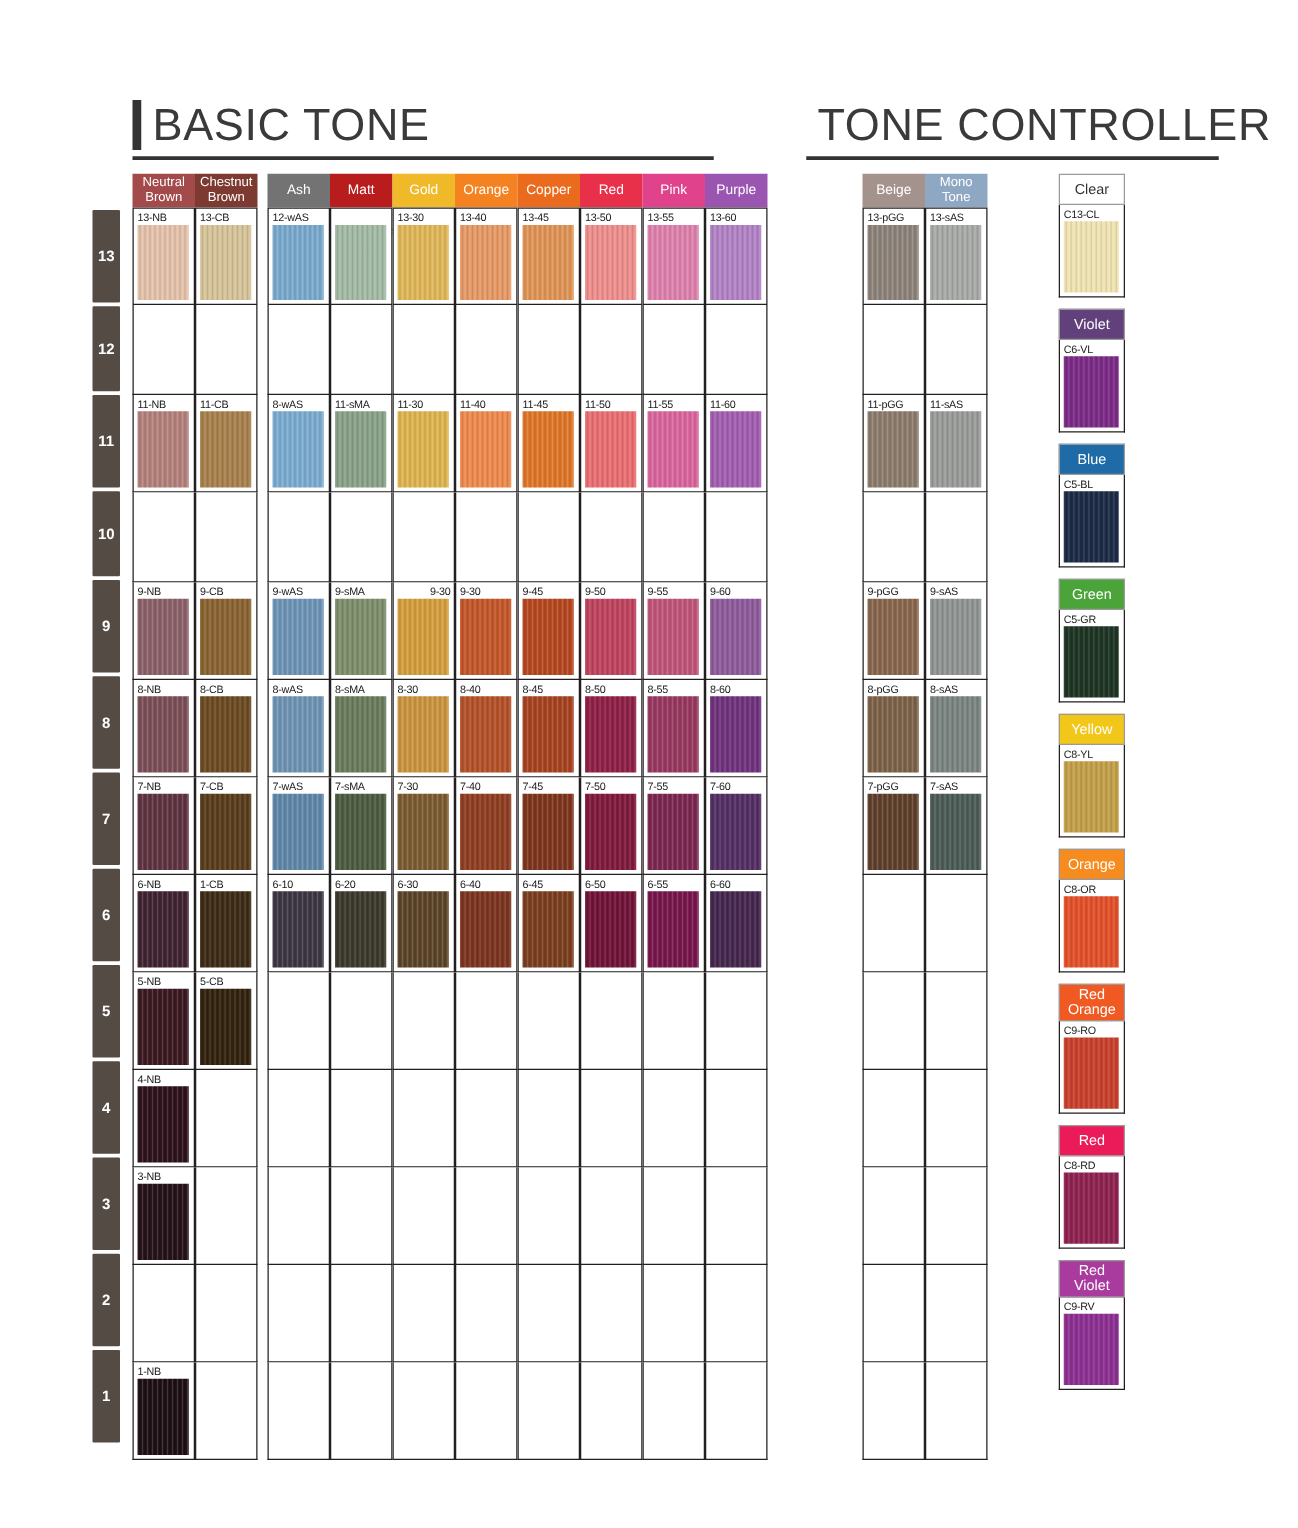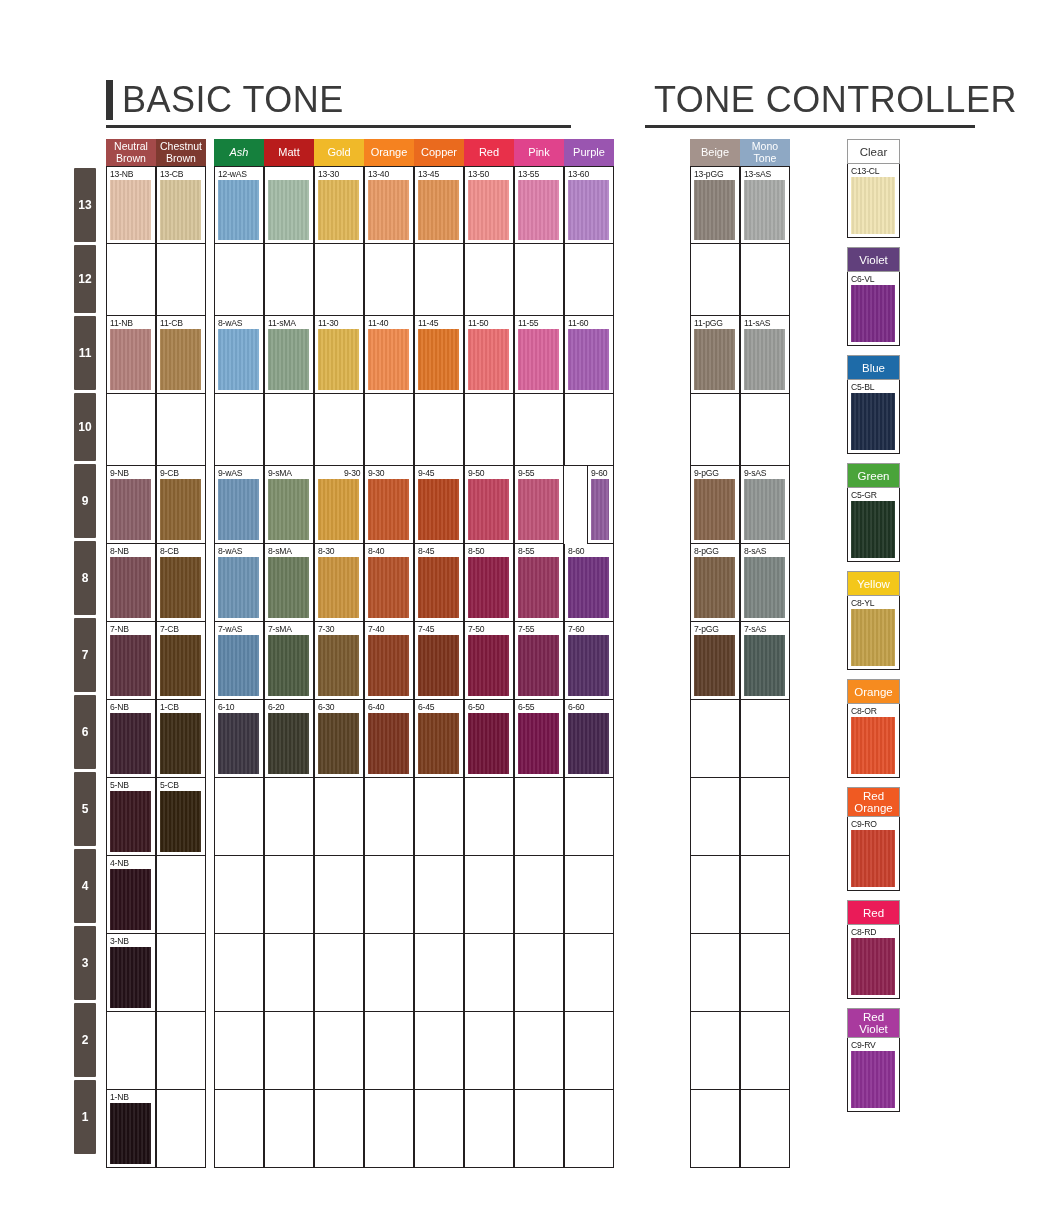--- a/index.html
+++ b/index.html
@@ -266,21 +266,21 @@
           <span class="code">&nbsp;</span>
         </div>
         <div class="cell" style="height: 78px;">
           <span class="code">&nbsp;</span>
         </div>
         <div class="cell" style="height: 78px;">
           <span class="code">&nbsp;</span>
         </div>
       </div>
       <div class="col" style="width: 50px; margin-left: 8px;">
-        <div class="col-head" style="background: #15803d; font-style: italic;">Ash</div>
+        <div class="col-head" style="background: #737373;">Ash</div>
         <div class="cell topline" style="height: 78px;">
           <span class="code">12-wAS</span>
           <div class="swatch" style="background-color: rgb(121, 168, 204);"></div>
         </div>
         <div class="cell" style="height: 72px;">
           <span class="code">&nbsp;</span>
         </div>
         <div class="cell" style="height: 78px;">
           <span class="code">8-wAS</span>
           <div class="swatch" style="background-color: rgb(122, 170, 208);"></div>
@@ -617,21 +617,21 @@
         <div class="cell" style="height: 72px;">
           <span class="code">&nbsp;</span>
         </div>
         <div class="cell" style="height: 78px;">
           <span class="code">11-60</span>
           <div class="swatch" style="background-color: rgb(163, 94, 177);"></div>
         </div>
         <div class="cell" style="height: 72px;">
           <span class="code">&nbsp;</span>
         </div>
-        <div class="cell" style="height: 78px; margin-left: 23px;">
+        <div class="cell" style="height: 78px;">
           <span class="code">9-60</span>
           <div class="swatch" style="background-color: rgb(143, 91, 156);"></div>
         </div>
         <div class="cell" style="height: 78px;">
           <span class="code">8-60</span>
           <div class="swatch" style="background-color: rgb(112, 51, 126);"></div>
         </div>
         <div class="cell" style="height: 78px;">
           <span class="code">7-60</span>
           <div class="swatch" style="background-color: rgb(84, 48, 100);"></div>

